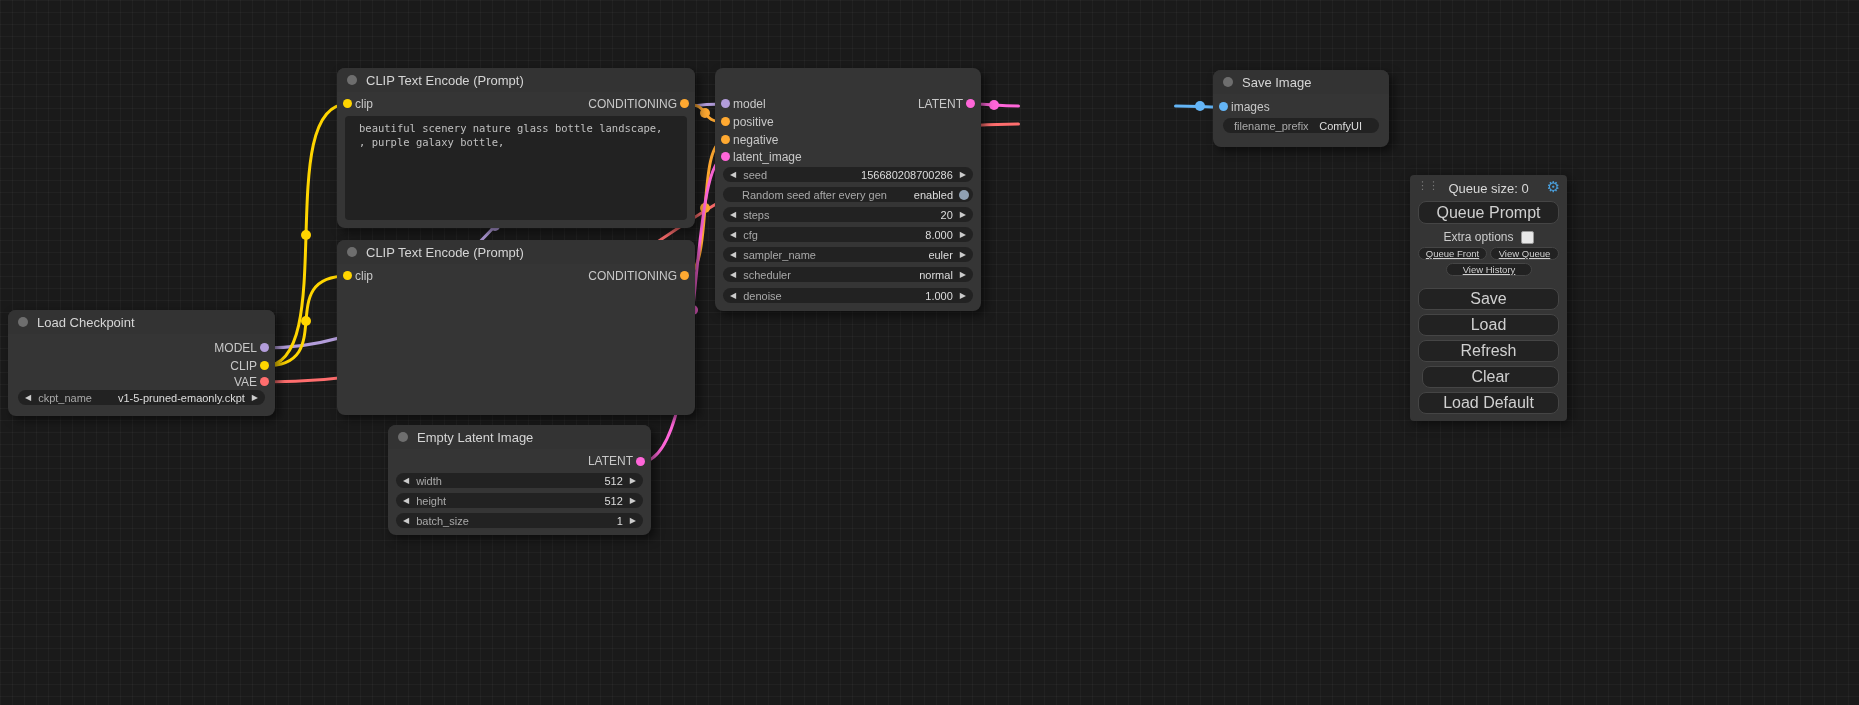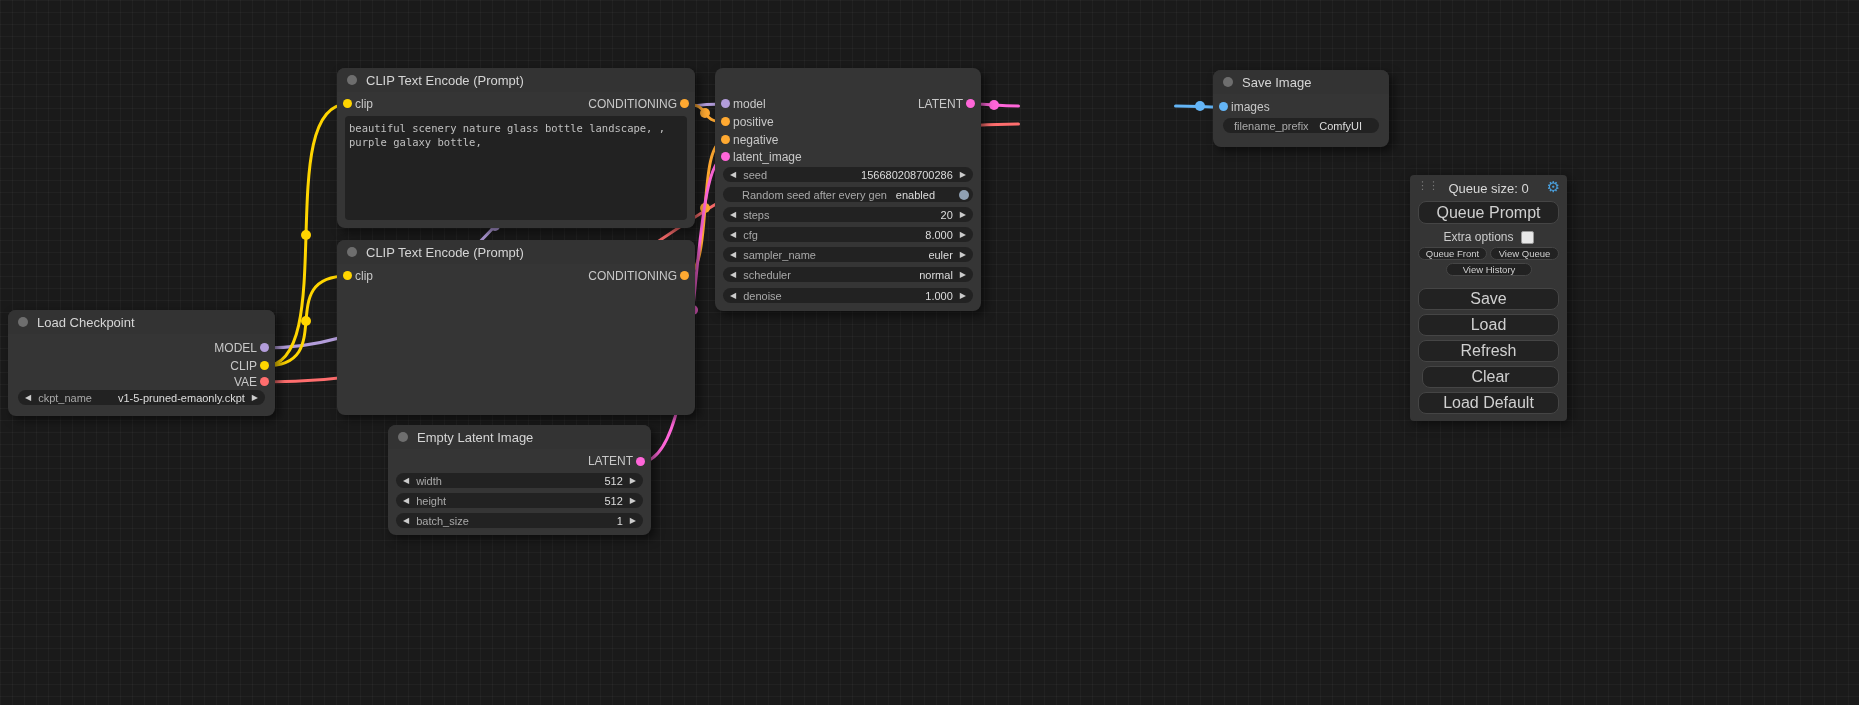--- a/index.html
+++ b/index.html
@@ -27,30 +27,30 @@
   .dot.in{left:6px;}
   .dot.out{right:6px;}
 
   .widget{position:absolute;height:15px;background:#222222;border-radius:8px;
           display:flex;align-items:center;padding:0 7px;font-size:11px;color:#a9a9a9;}
   .arr{font-size:8px;color:#cccccc;line-height:15px;flex:none;}
   .wlabel{margin-left:7px;white-space:nowrap;}
   .wvalue{margin-left:auto;margin-right:7px;color:#dddddd;white-space:nowrap;}
   .knob{width:10px;height:10px;border-radius:50%;background:#8fa0b3;flex:none;margin-right:-3px;}
 
-  .prompt{position:absolute;background:#222222;border-radius:4px;padding:5px 4px;
+  .prompt{position:absolute;background:#222222;border-radius:4px;padding:5px 14px;
           font-family:"DejaVu Sans Mono",monospace;font-size:10.5px;line-height:14px;
           color:#c0c0c0;white-space:pre-wrap;overflow:hidden;}
 
   .menu{position:absolute;background:#353535;border-radius:4px;z-index:4;
         box-shadow:3px 3px 12px rgba(0,0,0,0.55);color:#dddddd;}
   .mbtn{position:absolute;background:#222222;border:1px solid #454545;border-radius:8px;
         color:#d0d0d0;display:flex;align-items:center;justify-content:center;
         font-size:16px;cursor:pointer;box-sizing:border-box;}
-  .mbtn.small{font-size:9.5px;border-radius:7px;}
+  .mbtn.small{font-size:9.5px;border-radius:7px;text-decoration:underline;}
   .qsize{position:absolute;left:0;right:0;top:6px;text-align:center;font-size:13px;color:#d8d8d8;}
   .drag{position:absolute;left:7px;top:4px;font-size:11px;color:#7a7a7a;letter-spacing:0px;}
   .gear{position:absolute;right:7px;top:3px;font-size:15px;color:#4a9eda;cursor:pointer;}
   .extras{position:absolute;left:0;right:0;top:55px;height:14px;display:flex;
           align-items:center;justify-content:center;font-size:12px;color:#cccccc;}
   .checkbox{width:11px;height:11px;background:#e8e8e8;border:1px solid #999;
             border-radius:2px;margin-left:7px;flex:none;cursor:pointer;}
 </style>
 </head>
 <body>
@@ -168,21 +168,21 @@
     <span class="dot out" style="top:31px;background:#FF66D9"></span>
 
     <div class="widget" style="left:8px;right:8px;top:99px">
       <span class="arr">◀</span>
       <span class="wlabel">seed</span>
       <span class="wvalue">156680208700286</span>
       <span class="arr">▶</span>
     </div>
     <div class="widget" style="left:8px;right:8px;top:119px">
       <span class="wlabel" style="margin-left:12px">Random seed after every gen</span>
-      <span class="wvalue" style="margin-right:24px">enabled</span>
+      <span class="wvalue" style="margin-right:6px">enabled</span>
       <span class="knob"></span>
     </div>
     <div class="widget" style="left:8px;right:8px;top:139px">
       <span class="arr">◀</span>
       <span class="wlabel">steps</span>
       <span class="wvalue">20</span>
       <span class="arr">▶</span>
     </div>
     <div class="widget" style="left:8px;right:8px;top:159px">
       <span class="arr">◀</span>

